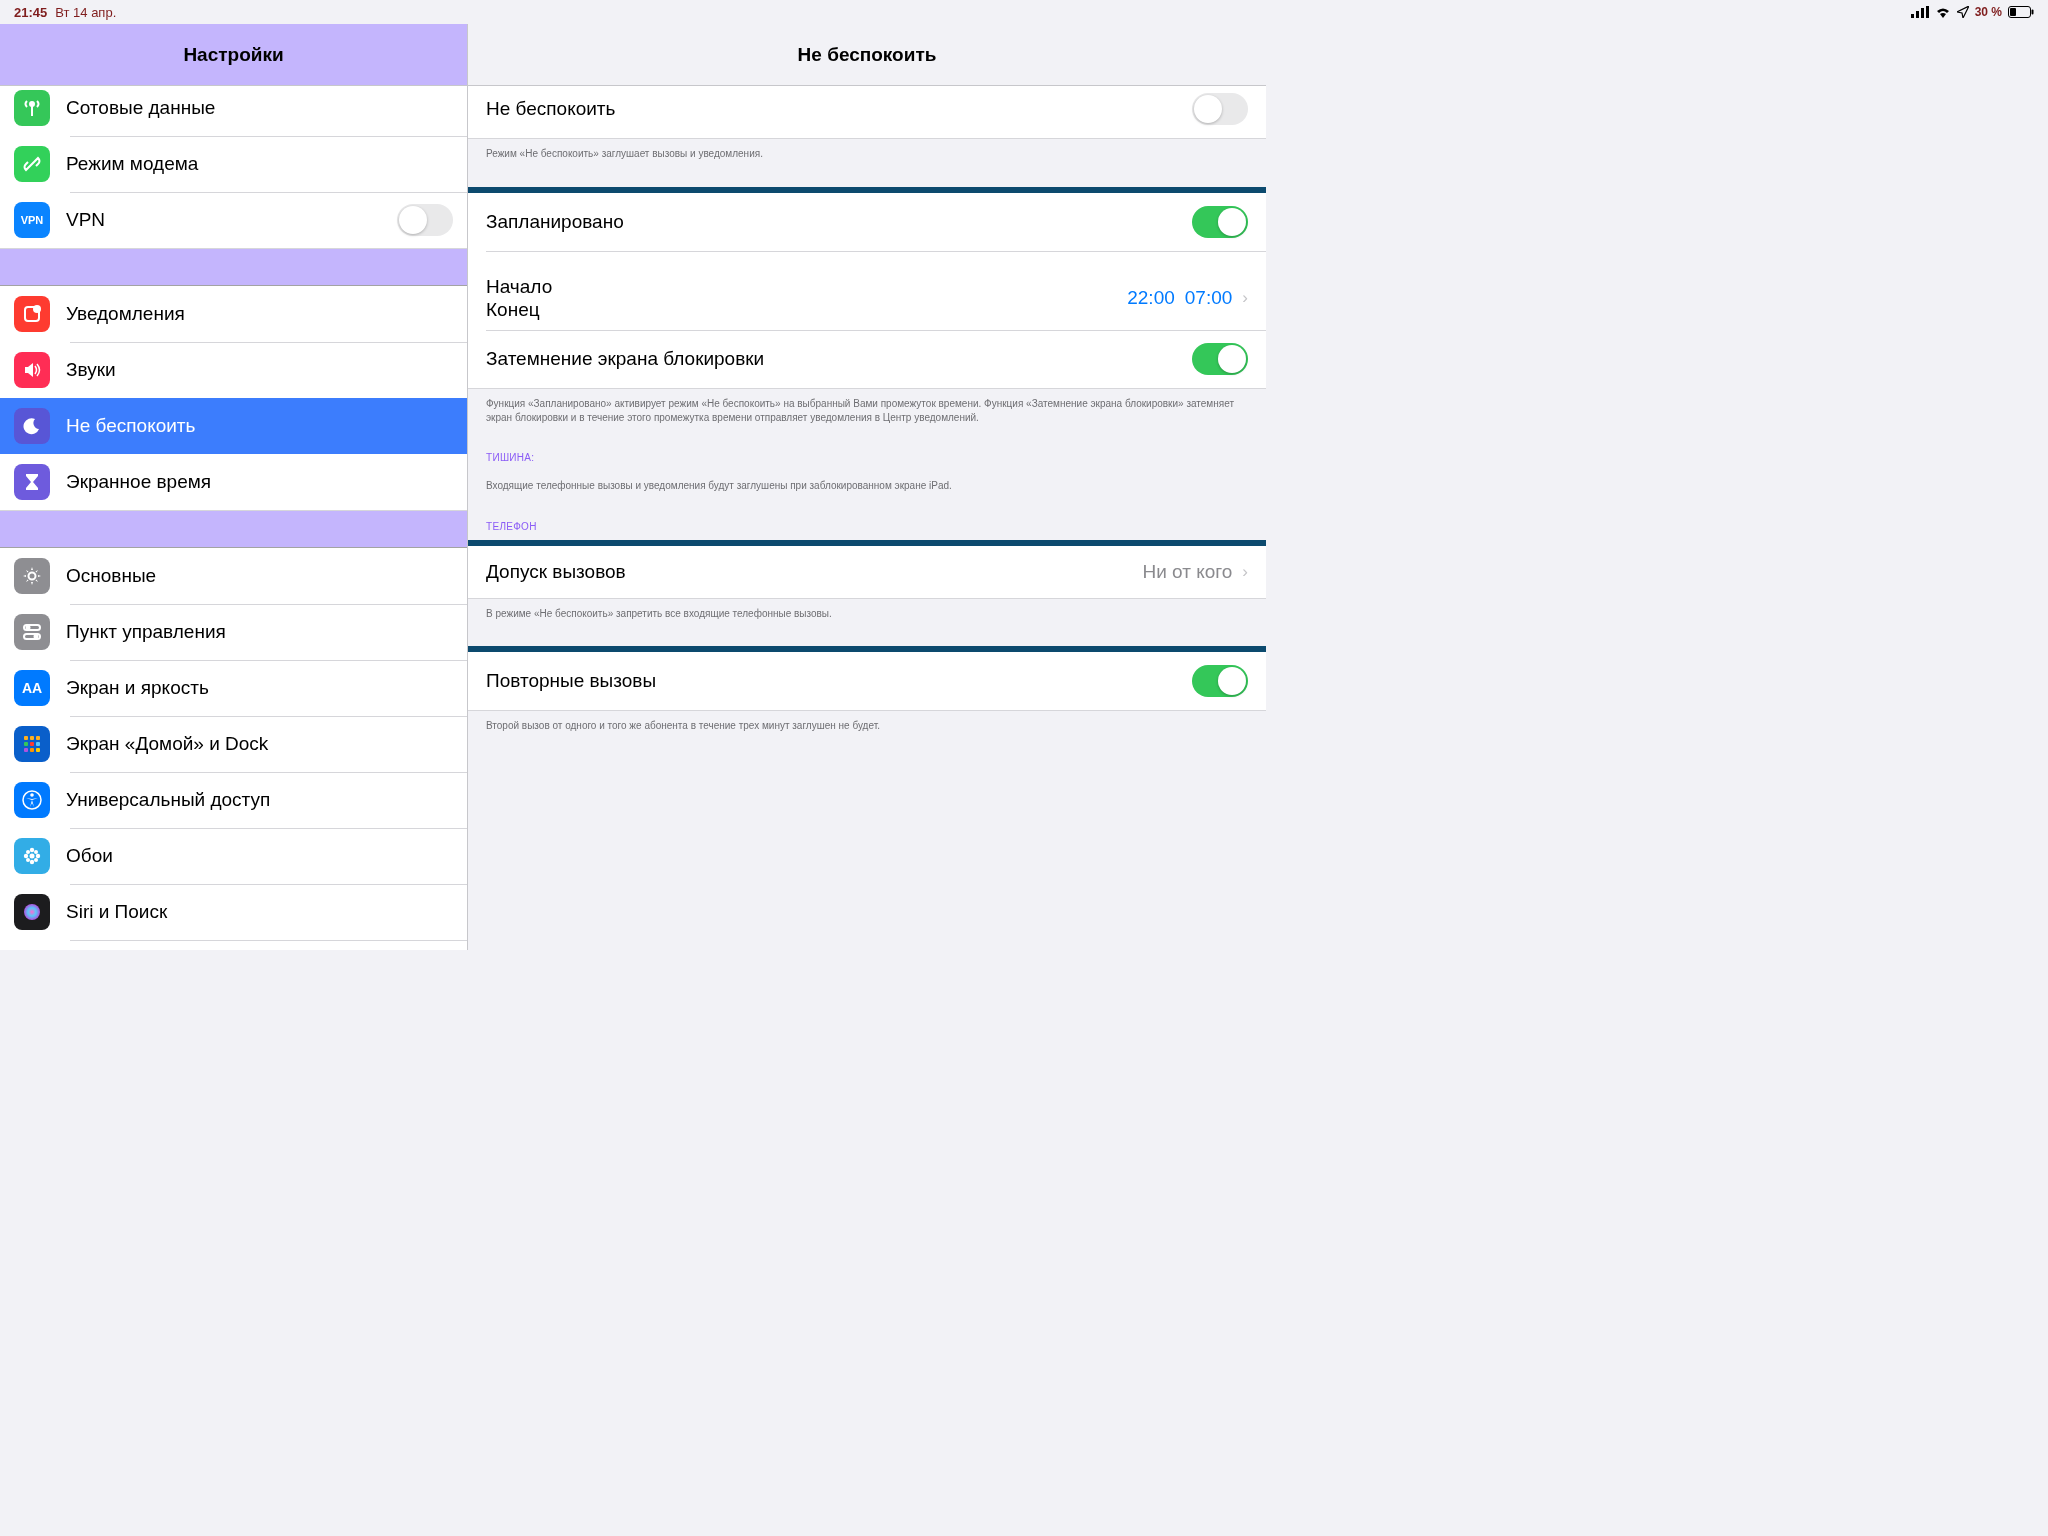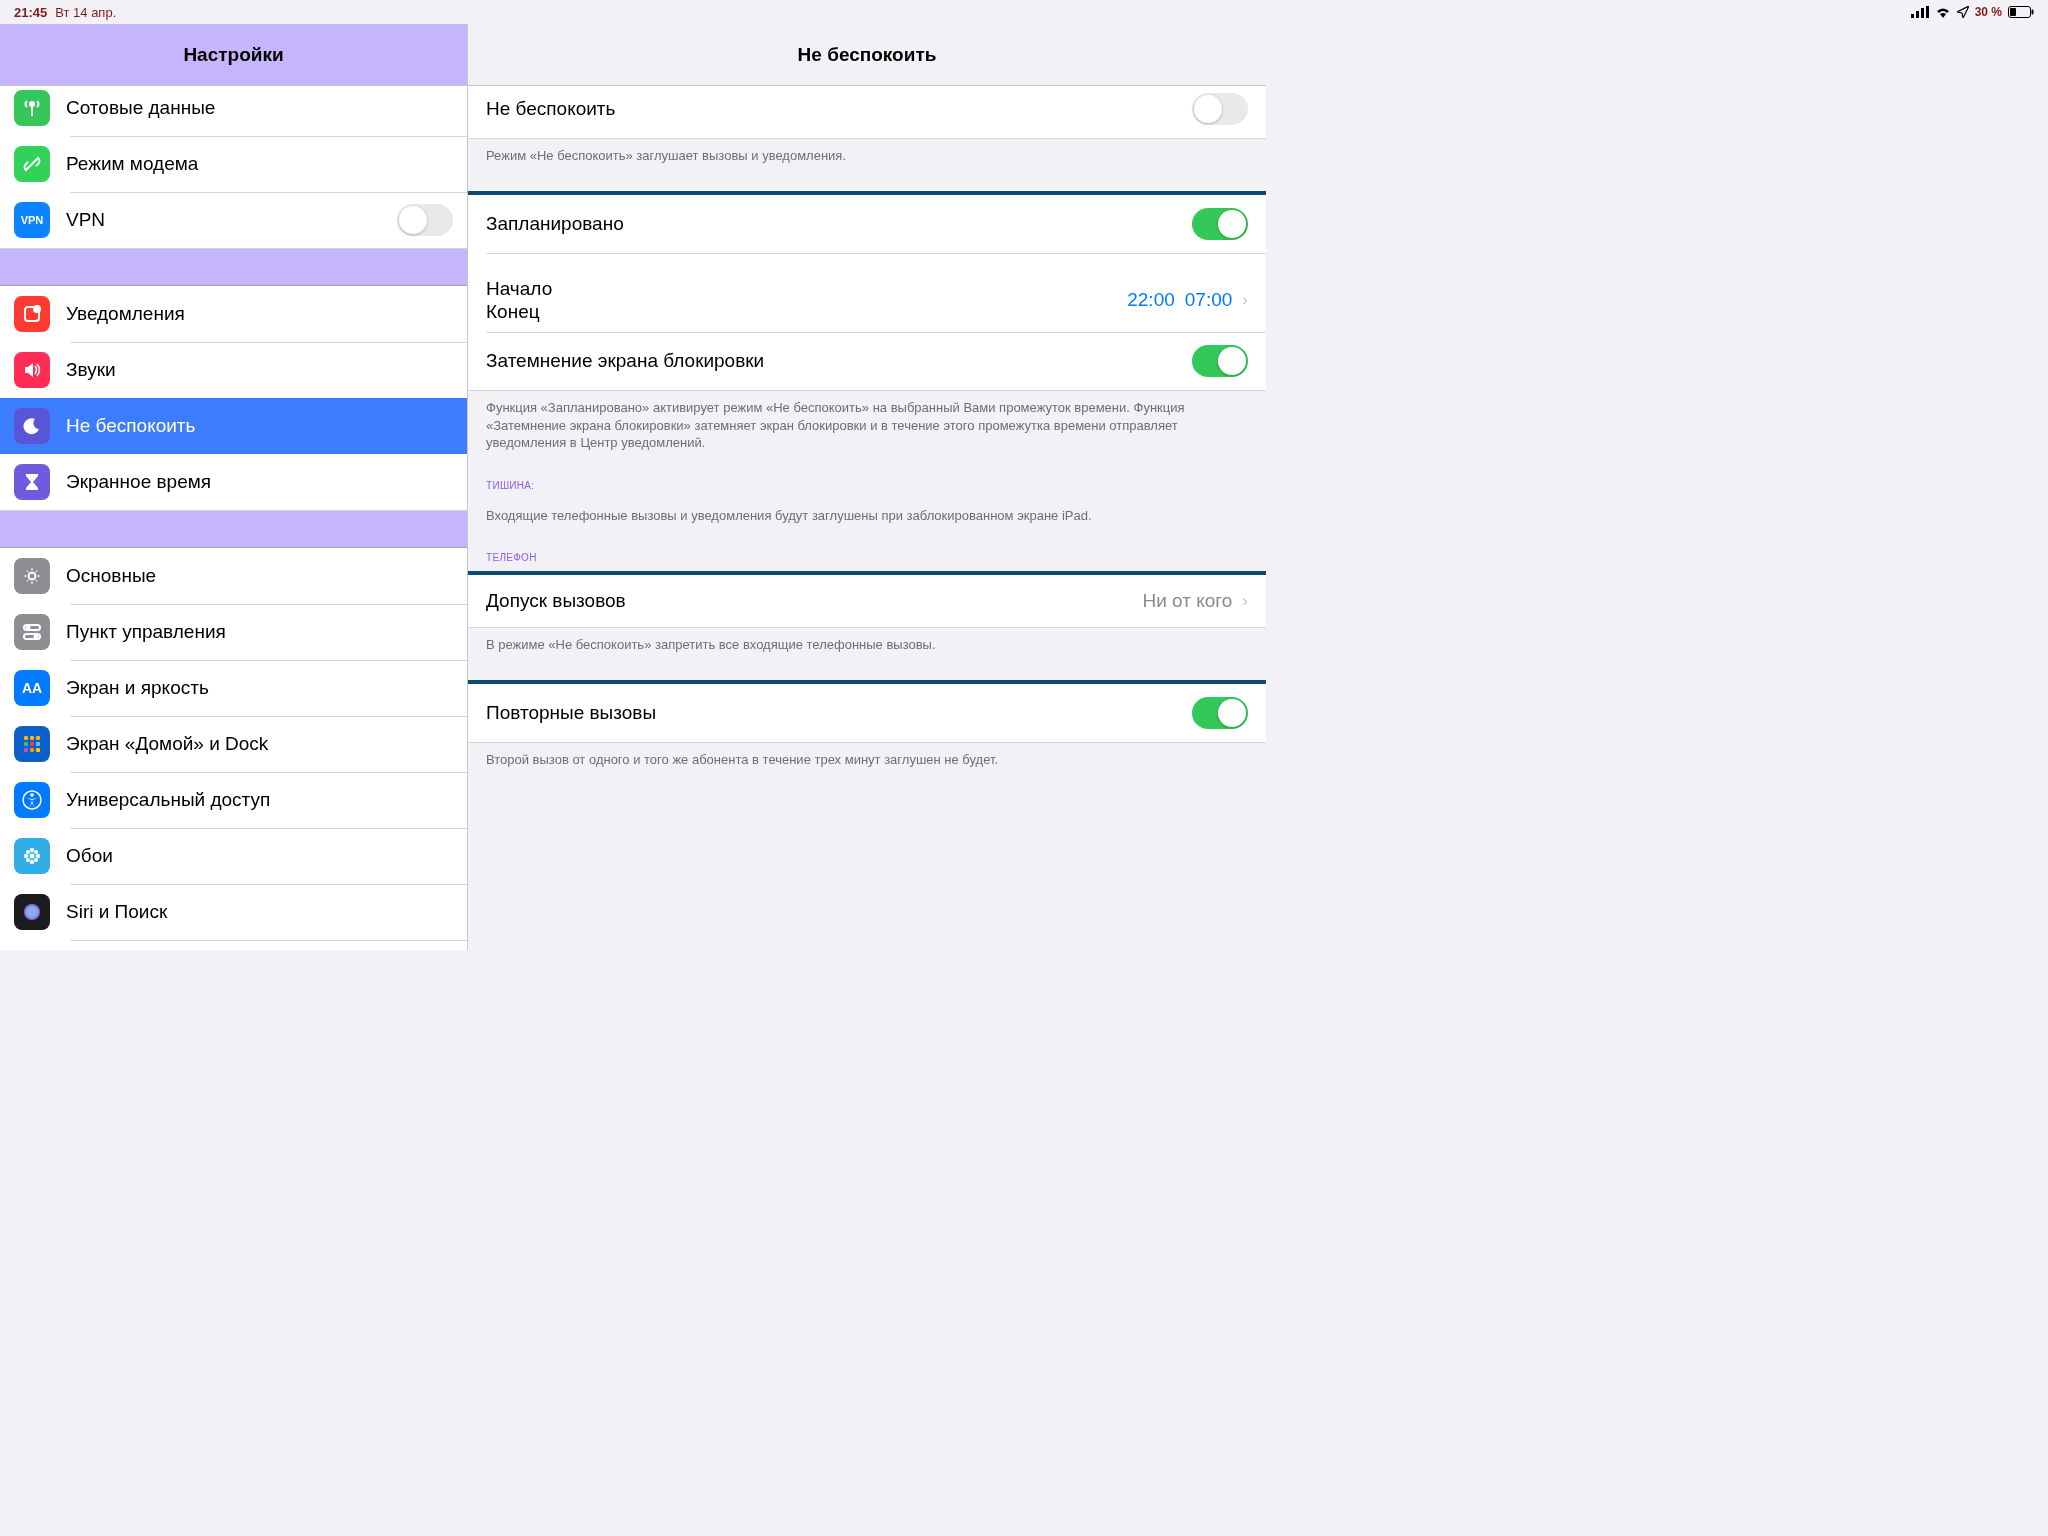--- a/index.html
+++ b/index.html
@@ -77,38 +77,38 @@
   flex: 1; background: #f2f2f6; overflow: hidden; position: relative;
 }
 .detail-header {
   height: 62px; border-bottom: 1px solid #c7c7cb;
   display: flex; align-items: center; justify-content: center;
   font-size: 19px; font-weight: 700;
 }
 .detail-scroll { position: absolute; top: 62px; left: 0; right: 0; bottom: 0; overflow: hidden; }
 .block {
   background: #fff; margin: 0 0 0 0;
-  border-top: 4px solid #0c4a6e; border-bottom: 1px solid #d6d6da;
+  border-top: 6px solid #0c4a6e; border-bottom: 1px solid #d6d6da;
 }
 .block.noborder-top { border-top: none; }
 .drow {
   display: flex; align-items: center;
   padding: 13px 18px; min-height: 52px; position: relative;
 }
 .drow + .drow::before {
   content: ""; position: absolute; top: 0; left: 18px; right: 0;
   height: 1px; background: #d6d6da;
 }
 .drow .dlabel { font-size: 19px; flex: 1; }
 .drow .dval { font-size: 19px; color: #007aff; margin-right: 10px; text-align: right; }
 .drow .dval.gray { color: #8a8a8e; }
 .drow .chev { color: #c5c5c8; }
 .footer-text {
   padding: 8px 18px 0 18px;
-  font-size: 13px; color: #6e6e72; line-height: 1.35;
+  font-size: 10px; color: #6e6e72; line-height: 1.35;
 }
 .section-header {
   padding: 28px 18px 8px 18px;
   font-size: 10px; color: #8b5cf6; letter-spacing: .3px;
 }
 .schedule-times {
   display: flex; flex-direction: row; line-height: 1.2;
   align-items: flex-end;
 }
 .highlight-box {

